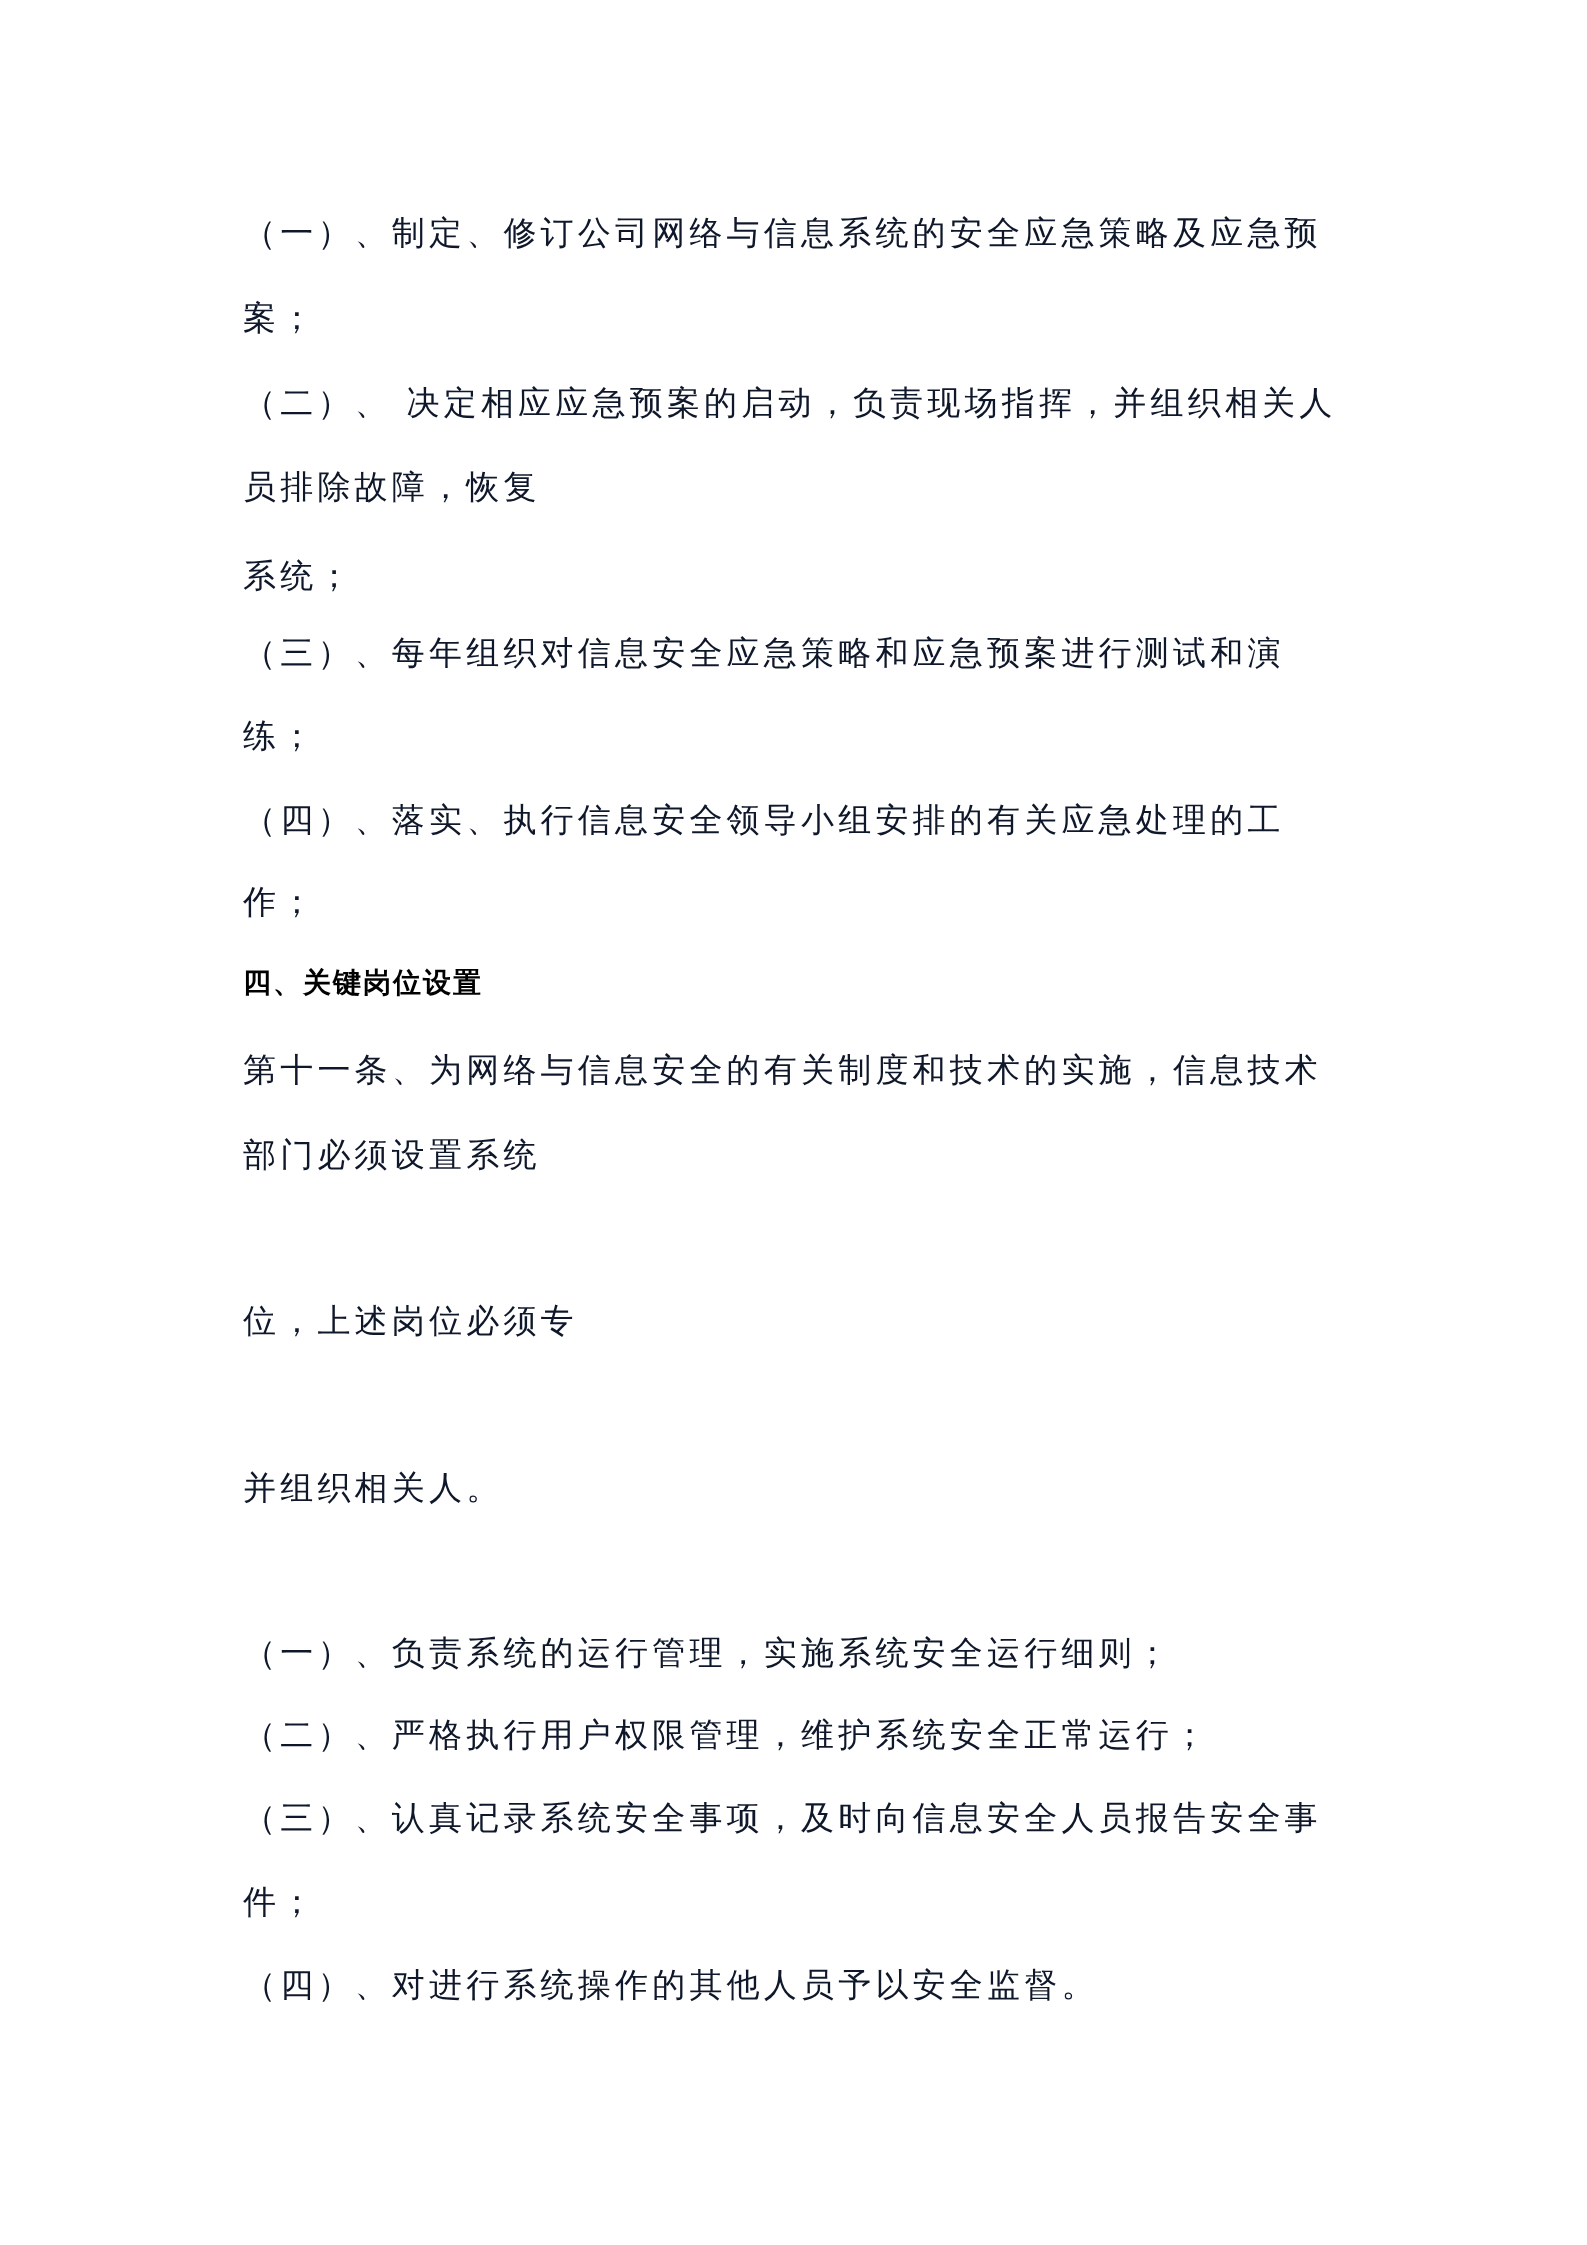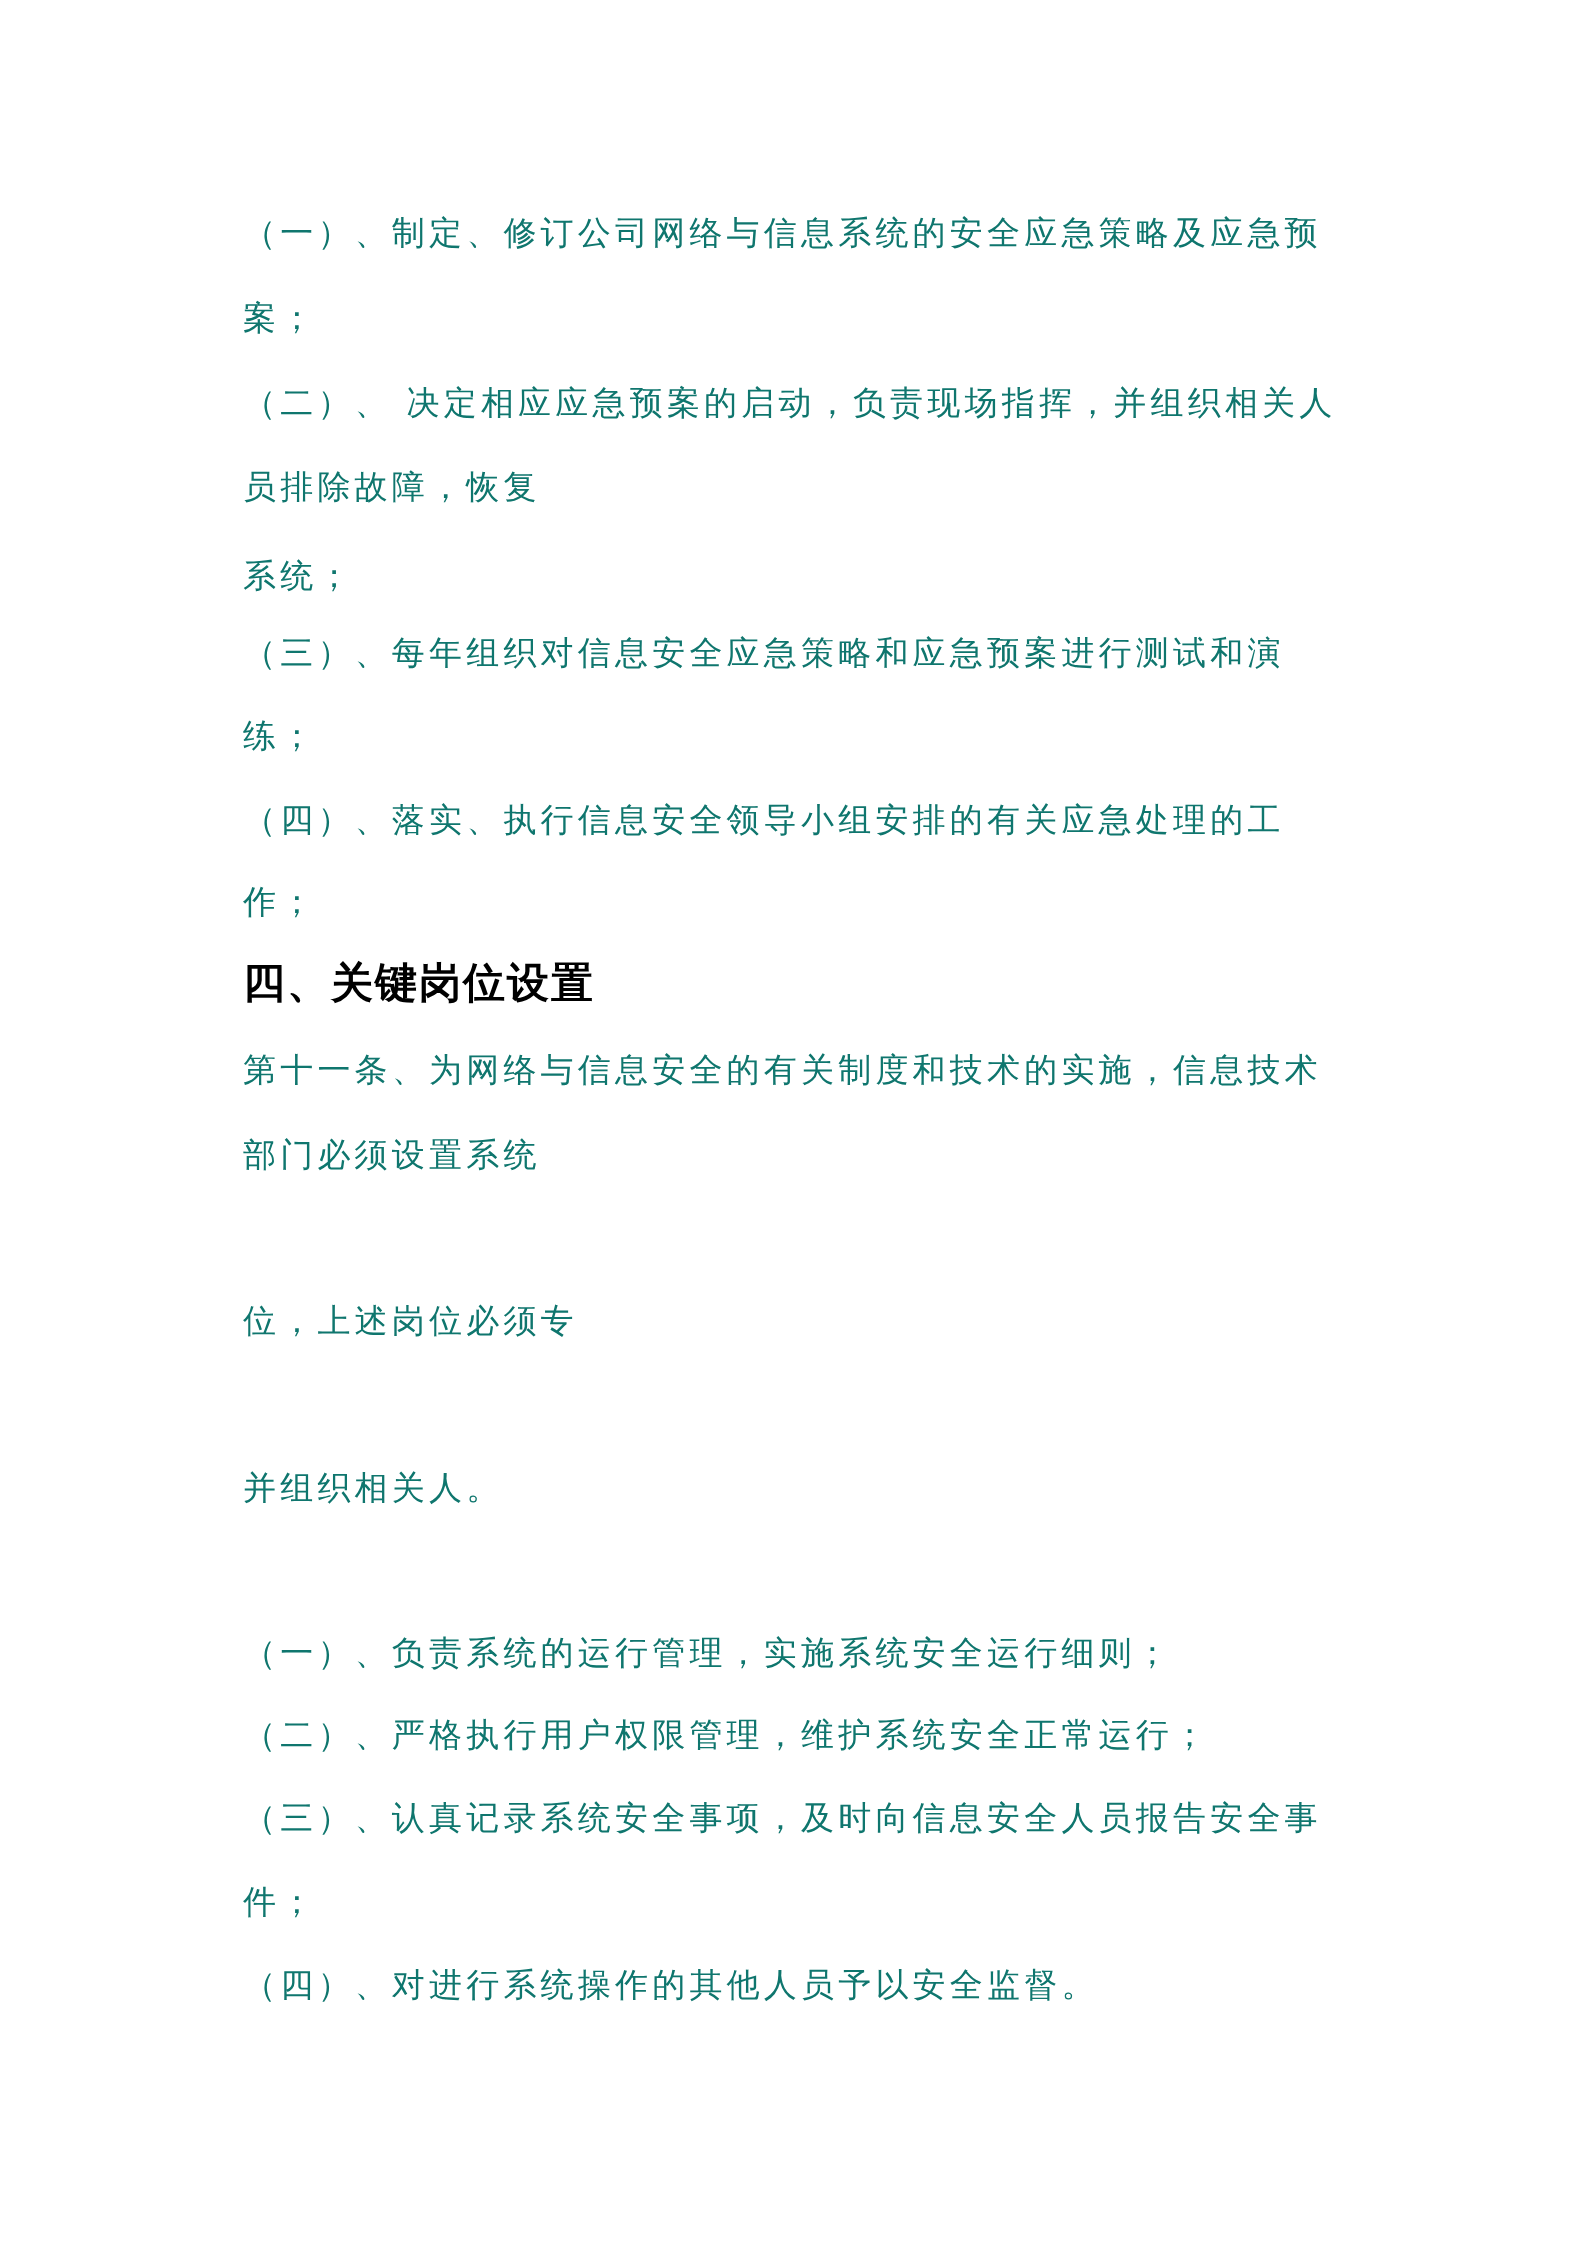--- a/index.html
+++ b/index.html
@@ -4,28 +4,28 @@
 <style>
   html, body { margin: 0; padding: 0; background: #ffffff; }
   body { width: 1587px; height: 2245px; position: relative; overflow: hidden; }
   .page { position: absolute; left: 0; top: 0; width: 1587px; height: 2245px; background: #fff; }
   .line {
     position: absolute;
     left: 243px;
     font-family: "DejaVu Serif", "Liberation Serif", serif;
     font-size: 33px;
     line-height: 40px;
-    color: #0f766e;
+    color: #0f172a;
     white-space: nowrap;
     letter-spacing: 4.2px;
   }
   .heading {
     font-family: "DejaVu Sans", "Liberation Sans", sans-serif;
     font-weight: bold;
-    font-size: 42px;
+    font-size: 28px;
     letter-spacing: 2px;
     color: #000;
   }
 </style>
 </head>
 <body>
 
 <div class="page">
   <div class="line" style="top:213px">（一）、制定、修订公司网络与信息系统的安全应急策略及应急预</div>
   <div class="line" style="top:298px">案；</div>

